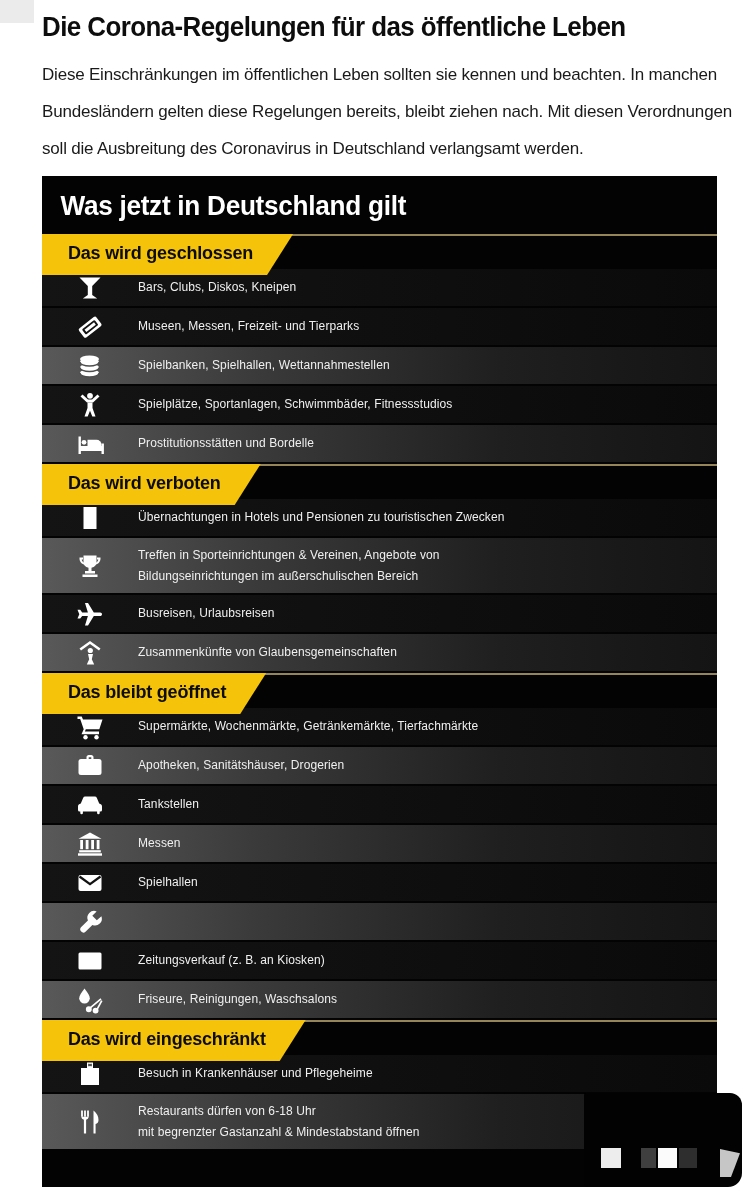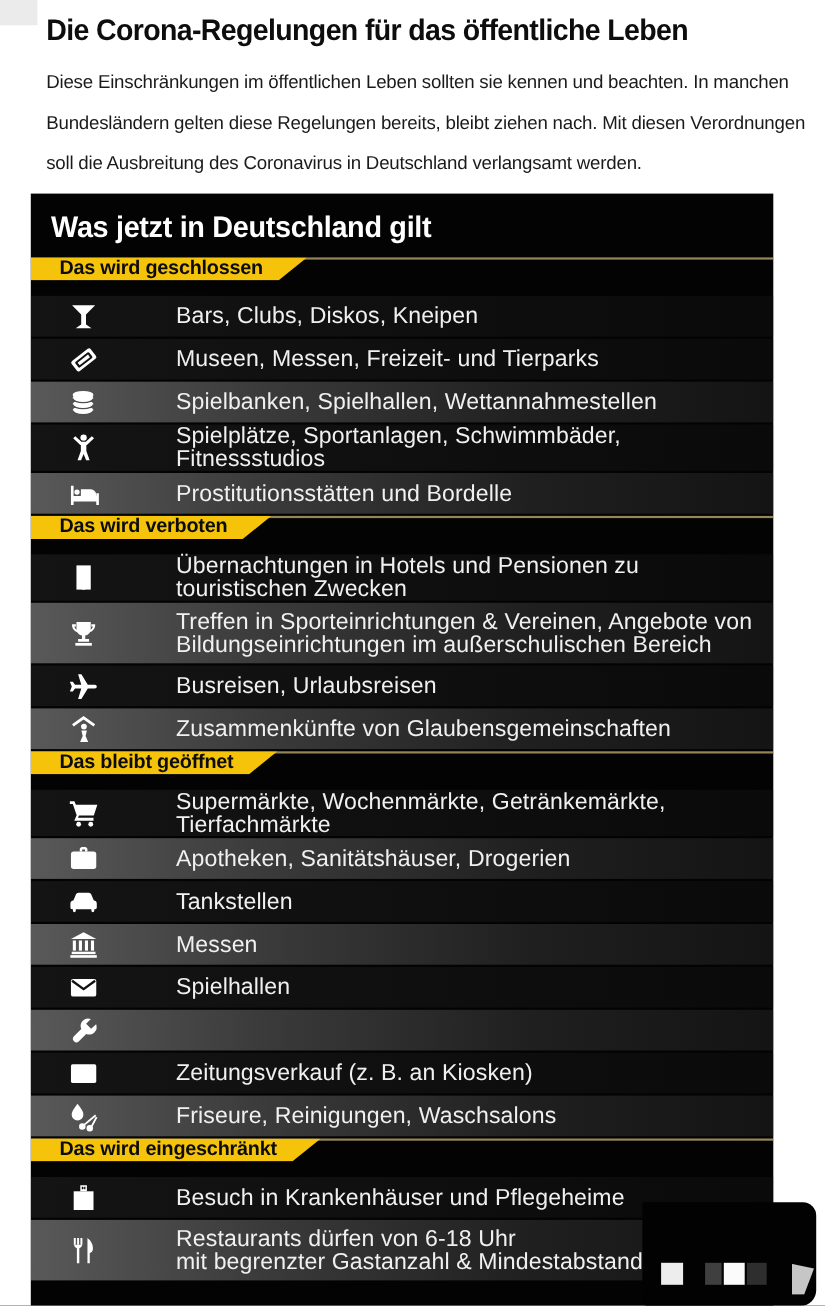--- a/index.html
+++ b/index.html
@@ -24,44 +24,44 @@
     margin:0 0 13px 0;
     font-size:27px;font-weight:800;letter-spacing:-0.6px;color:#0d0d0d;
     transform:scaleX(0.96);transform-origin:left center;white-space:nowrap;
   }
   .article-intro{
     margin:0;font-size:17px;line-height:37px;color:#1a1a1a;
     letter-spacing:-0.2px;white-space:pre-line;
   }
   
   .infobox{
-    position:absolute;left:28px;top:176px;width:675px;height:1011px;
+    position:absolute;left:42px;top:176px;width:675px;height:1011px;
     background:var(--box-bg);overflow:hidden;
   }
   .infobox-title{
     color:#ffffff;font-size:27px;font-weight:800;letter-spacing:-0.3px;
     padding:15px 20px 12px 19px;line-height:31px;
     transform:scaleX(0.97);transform-origin:left center;white-space:nowrap;
   }
   .band{position:relative;height:31px;margin-bottom:4px;}
   .band::before{
     content:"";position:absolute;left:0;right:0;top:0;height:2px;
     background:linear-gradient(90deg,#c7a72e 0%,var(--line) 30%,var(--line) 100%);
   }
   .flag{
-    position:absolute;left:0;top:0;height:21px;z-index:1;
+    position:absolute;left:0;top:0;height:41px;z-index:1;
     display:flex;align-items:center;
     padding:0 40px 2px 26px;
     background:var(--yellow);color:#0c0c0c;
     font-size:18px;font-weight:700;letter-spacing:-0.2px;
     clip-path:polygon(0 0,100% 0,calc(100% - 26px) 100%,0 100%);
   }
   .row{
     display:flex;align-items:center;min-height:37px;margin-bottom:2px;
-    color:var(--row-text);font-size:21px;letter-spacing:0.1px;gap:36px;
+    color:var(--row-text);font-size:12px;letter-spacing:0.1px;
   }
   .row.dark{background:linear-gradient(90deg,#141414 0%,#0a0a0a 100%);--cut:#121212;}
   .row.grad{background:linear-gradient(90deg,#595959 0%,#3a3a3a 32%,#1f1f1f 68%,#141414 100%);--cut:#4e4e4e;}
   .row.two{min-height:55px;}
   .icon-cell{flex:0 0 96px;display:flex;justify-content:center;align-items:center;}
   .icon-cell svg{width:28px;height:28px;display:block;}
   .icon-cell svg *{fill:#ffffff;}
   .icon-cell svg .cut{fill:var(--cut,#121212);stroke:none;}
   .icon-cell svg .cutline{stroke:var(--cut,#121212);fill:none;}
   .icon-cell svg .wline{stroke:#ffffff;fill:none;}

